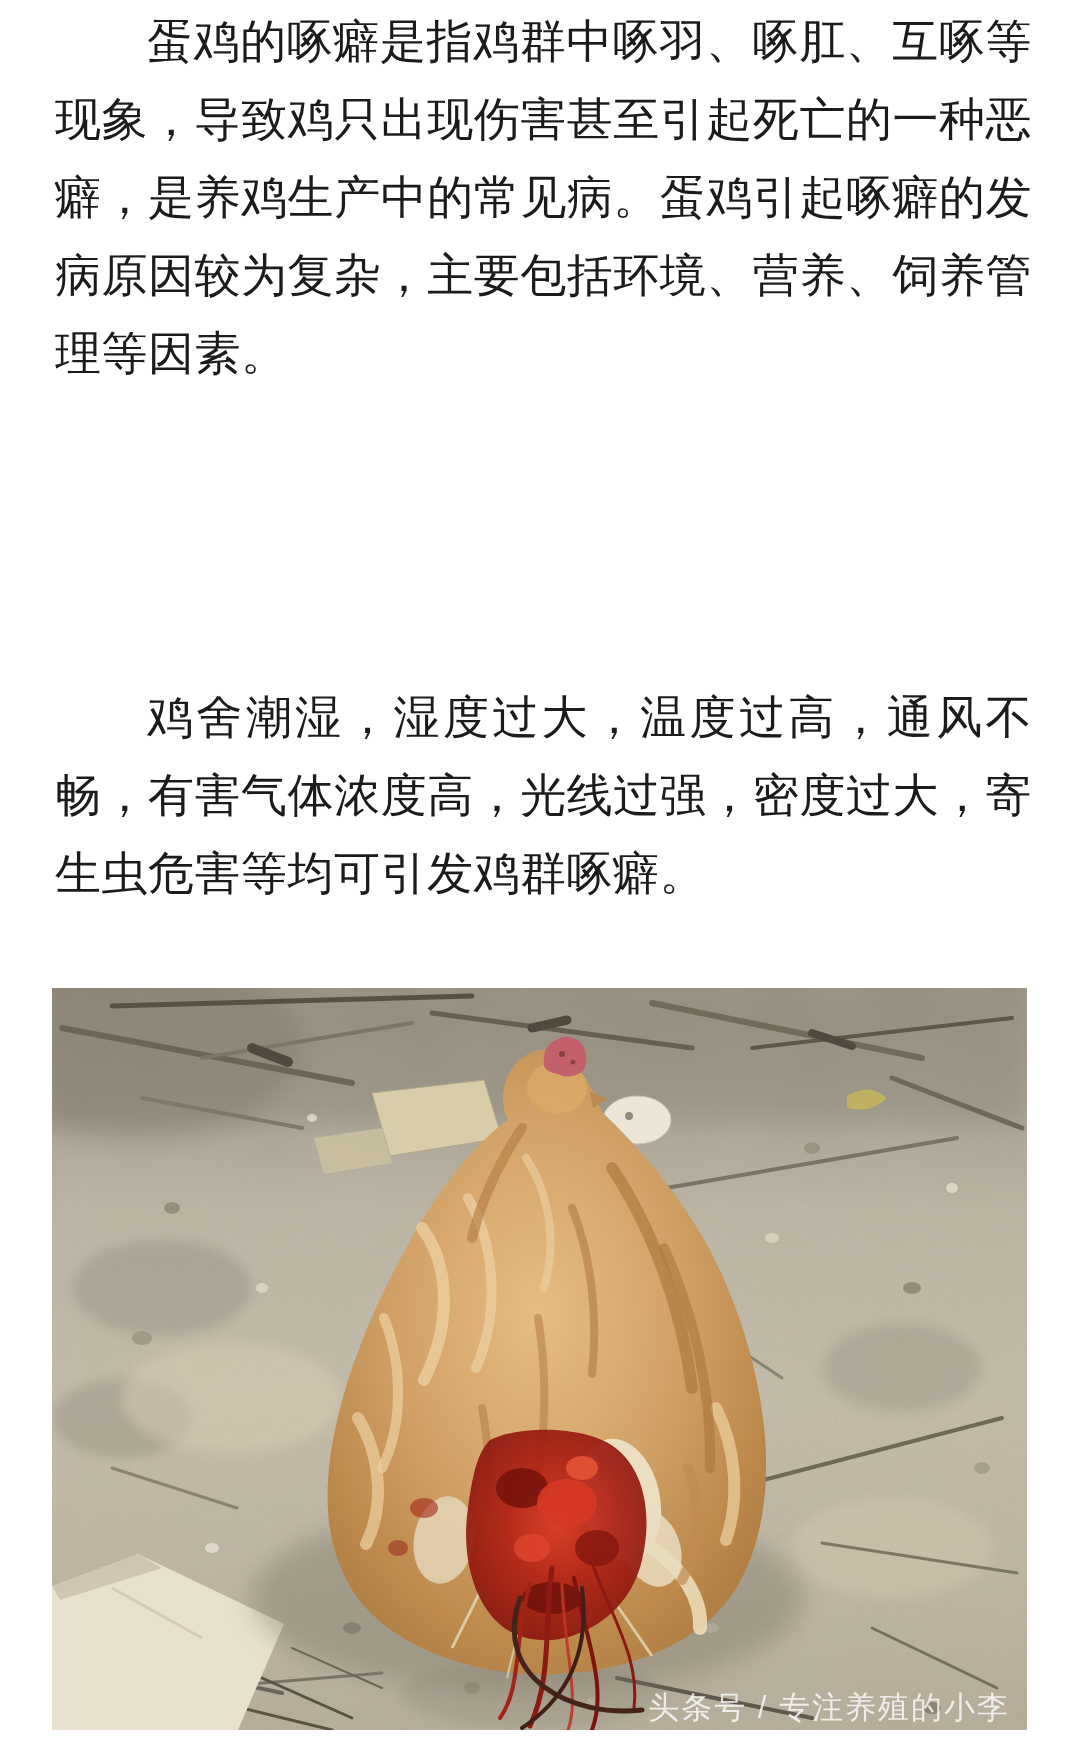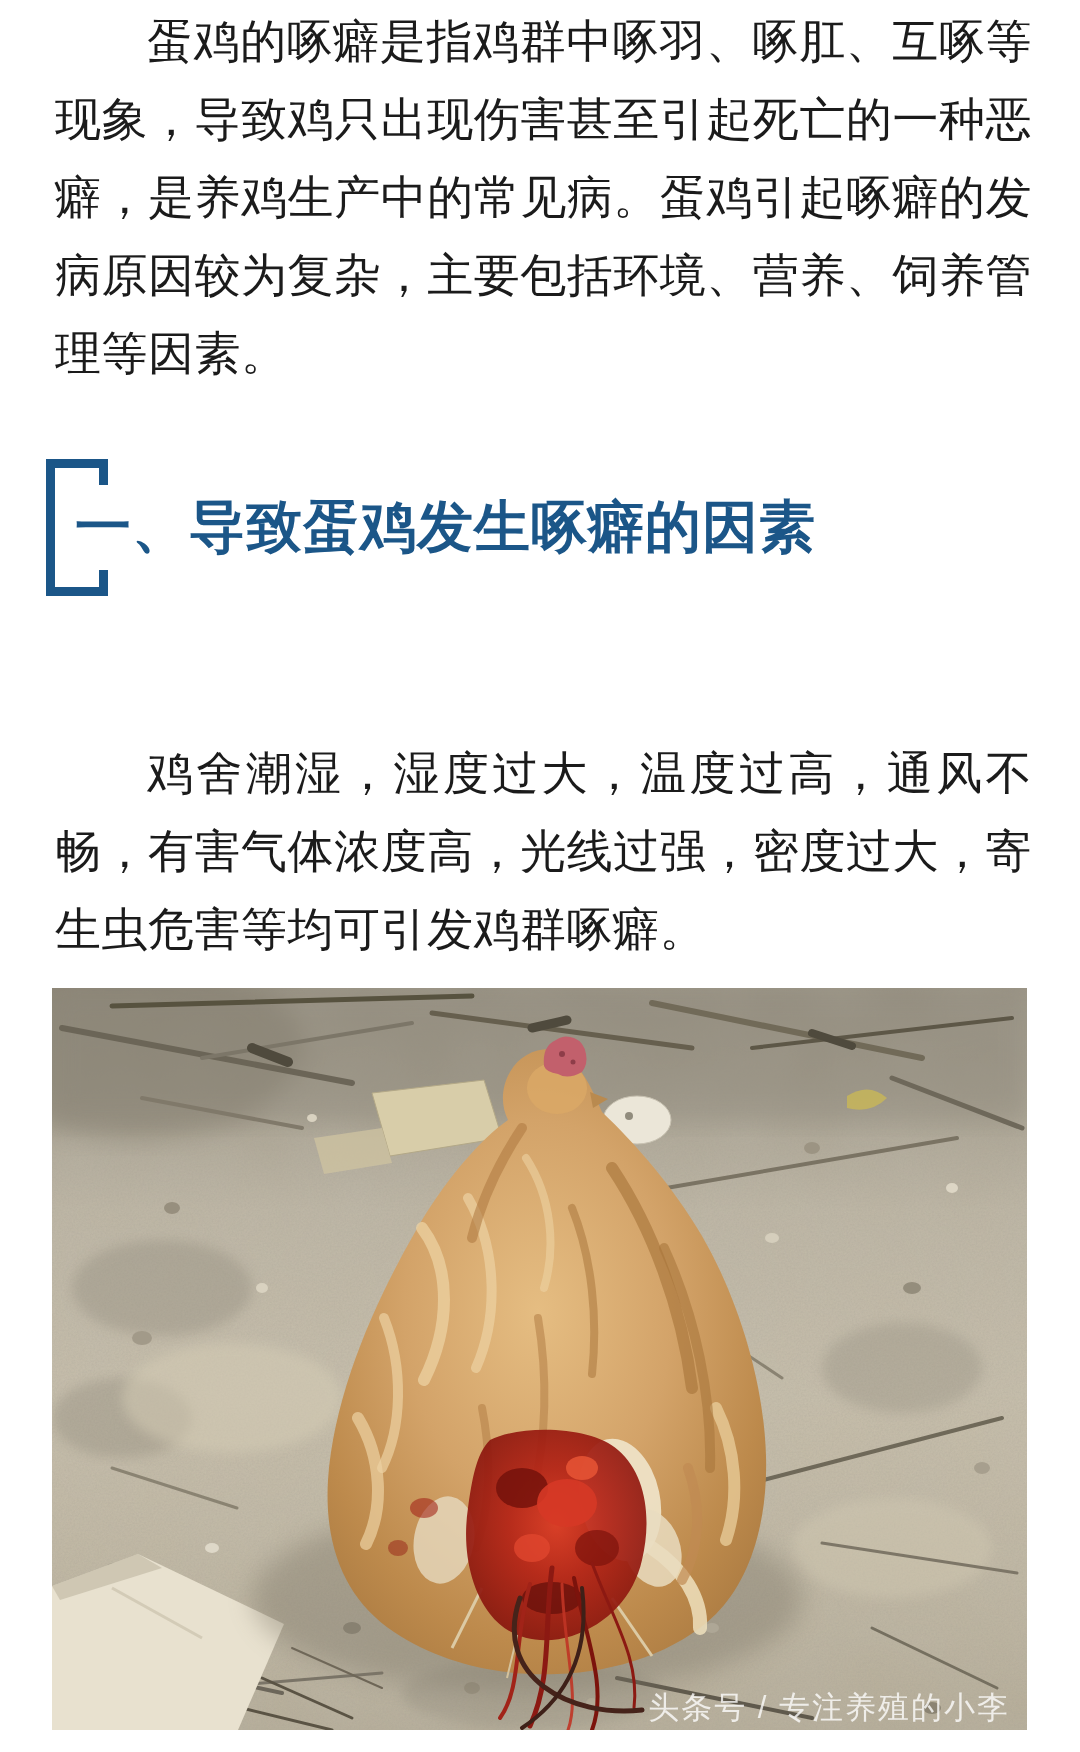--- a/index.html
+++ b/index.html
@@ -17,21 +17,21 @@
     margin:0;
     font-size:46px;
     line-height:78px;
     text-align:justify;
     text-justify:inter-ideograph;
     text-indent:2em;
     color:#1b1b1b;
     letter-spacing:0.5px;
   }
   .intro{top:2px;}
-  .para2{top:734px;}
+  .para2{top:678px;}
   .section-heading-block{
     position:absolute;left:0;top:459px;width:1080px;height:137px;
   }
   .bracket{
     position:absolute;left:46px;top:0;
   }
   .heading-text{
     position:absolute;left:75px;top:0;height:137px;
     margin:0;
     display:flex;align-items:center;
@@ -62,32 +62,20 @@
     letter-spacing:2px;
   }
 </style>
 </head>
 <body>
 
 <div class="page">
 
   <p class="body-text intro">蛋鸡的啄癖是指鸡群中啄羽、啄肛、互啄等现象，导致鸡只出现伤害甚至引起死亡的一种恶癖，是养鸡生产中的常见病。蛋鸡引起啄癖的发病原因较为复杂，主要包括环境、营养、饲养管理等因素。</p>
 
-  <div class="section-heading-block">
-    <svg class="bracket" width="62" height="137" viewBox="0 0 62 137">
-      <g fill="#1b5688">
-        <rect x="0" y="0" width="9" height="137"></rect>
-        <rect x="0" y="0" width="62" height="9"></rect>
-        <rect x="53" y="0" width="9" height="26"></rect>
-        <rect x="0" y="128" width="62" height="9"></rect>
-        <rect x="53" y="111" width="9" height="26"></rect>
-      </g>
-    </svg>
-    <h2 class="heading-text">一、导致蛋鸡发生啄癖的因素</h2>
-  </div>
 
 
   <p class="body-text para2">鸡舍潮湿，湿度过大，温度过高，通风不畅，有害气体浓度高，光线过强，密度过大，寄生虫危害等均可引发鸡群啄癖。</p>
 
   <figure class="photo">
     <svg width="975" height="742" viewBox="0 0 975 742">
       <defs>
         <linearGradient id="g-ground" x1="0" y1="0" x2="0" y2="1">
           <stop offset="0" stop-color="#968f80"></stop>
           <stop offset="0.12" stop-color="#a39c8c"></stop>

